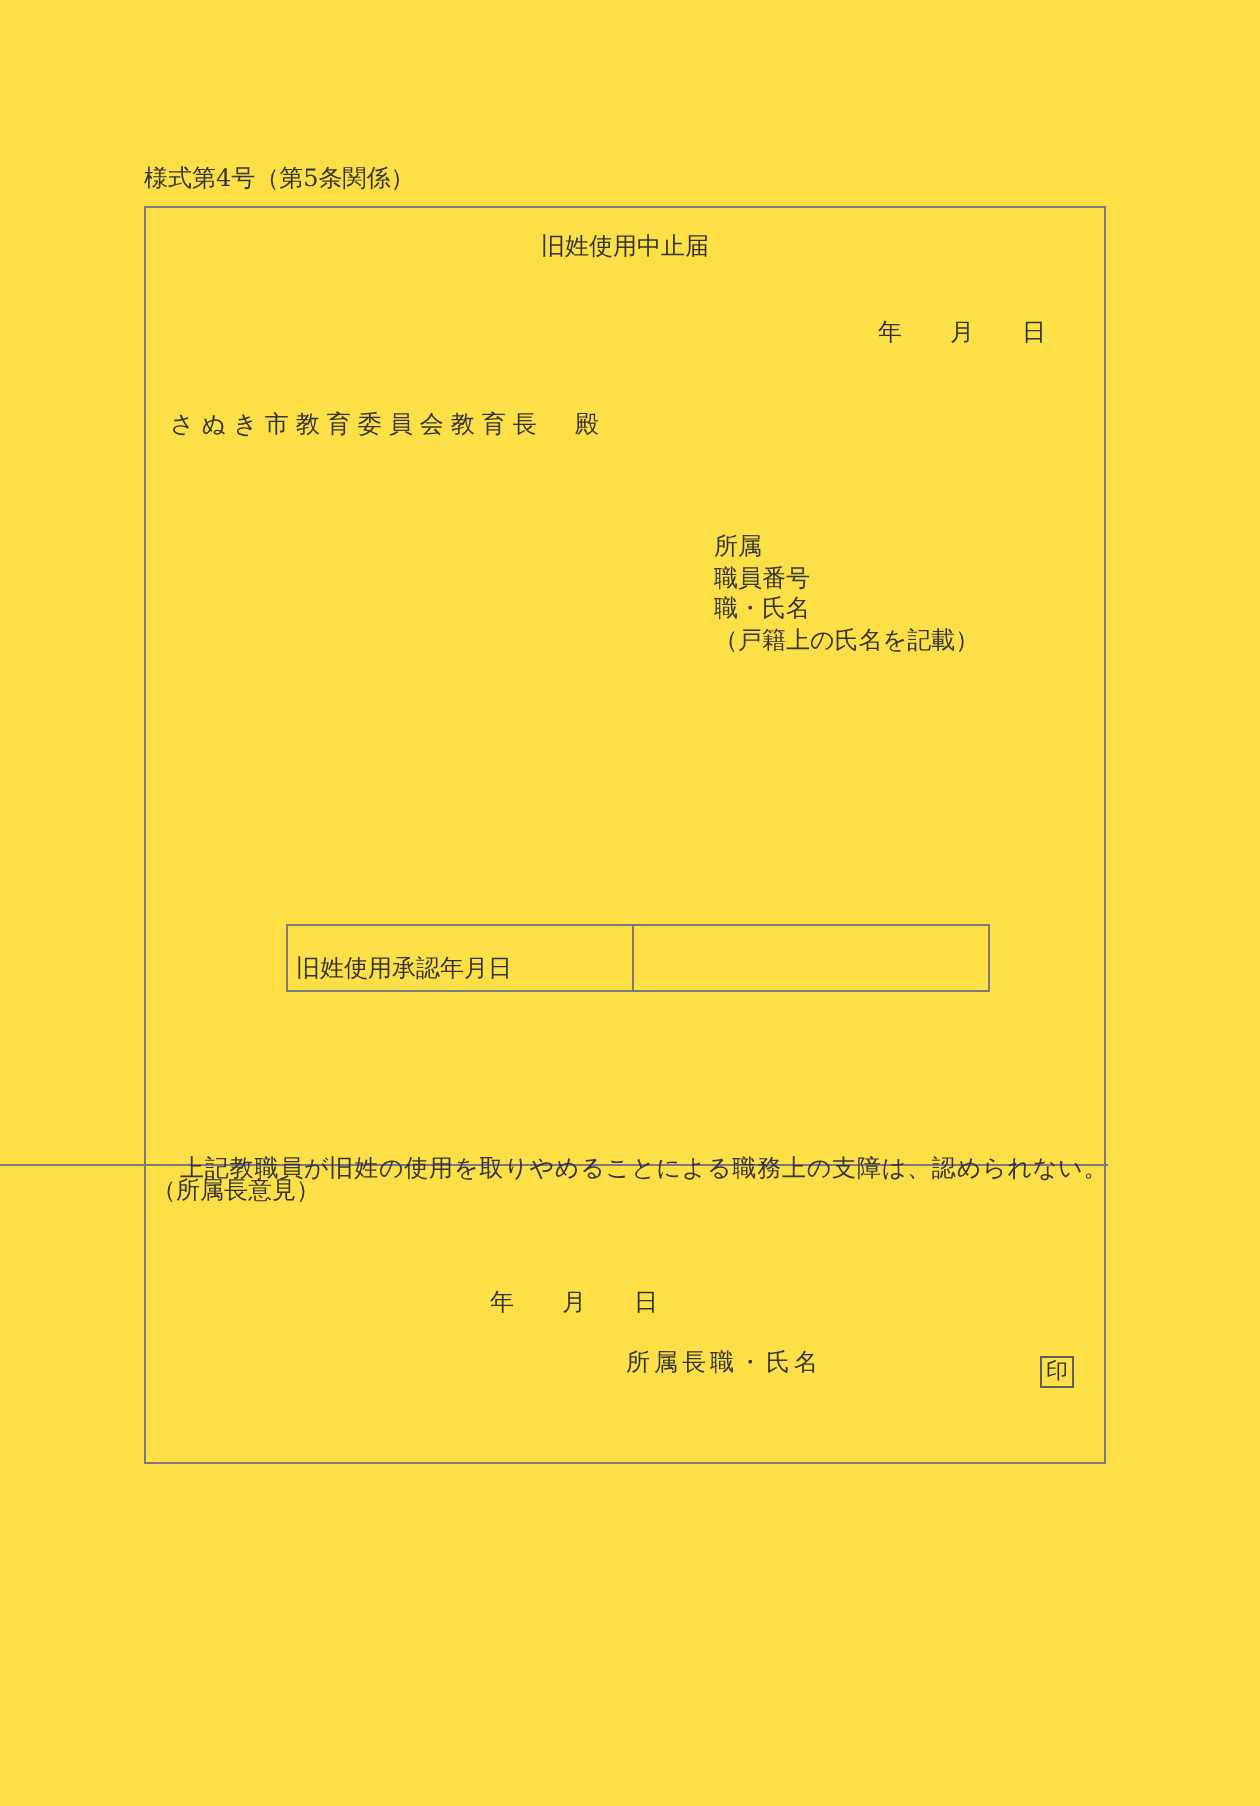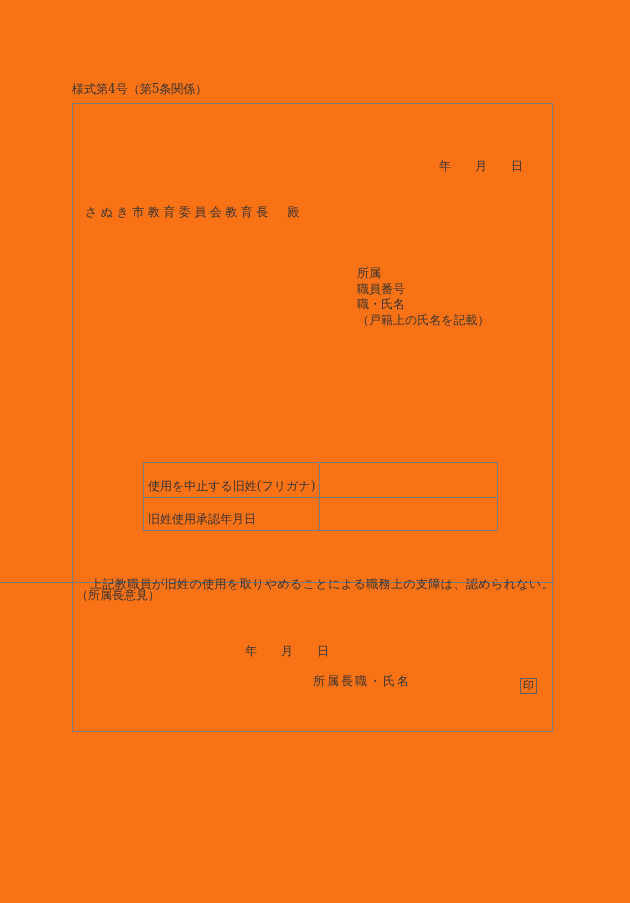--- a/index.html
+++ b/index.html
@@ -1,19 +1,19 @@
 <!DOCTYPE html>
 <html><head>
 <meta charset="utf-8">
 <style>
   html, body { margin:0; padding:0; }
   body { width:630px; height:903px; }
   .page {
     position:relative; width:630px; height:903px;
-    background:#f97316; color:#333333;
+    background:#fde047; color:#333333;
     font-family:"DejaVu Serif","Liberation Serif",serif;
     font-size:12px; line-height:1.25;
     overflow:hidden;
   }
   .abs { position:absolute; white-space:nowrap; }
   .form-number { left:72px; top:82px; }
   .form-box {
     left:72px; top:103px; width:479px; height:627px;
     border:1px solid #7b7b7b; background:transparent;
   }
@@ -41,41 +41,38 @@
 </style>
 </head>
 <body>
 
 <div class="page">
 
   <div class="abs form-number">様式第4号（第5条関係）</div>
 
   <div class="abs form-box"></div>
 
+  <div class="abs form-title">旧姓使用中止届</div>
 
   <div class="abs date-top">年　　月　　日</div>
 
   <div class="abs applicant-block">
     <div>所属</div>
     <div>職員番号</div>
     <div>職・氏名</div>
     <div>（戸籍上の氏名を記載）</div>
   </div>
 
   <div class="abs addressee">さぬき市教育委員会教育長　殿</div>
 
   <div class="abs body-par">
   </div>
 
   <table class="abs fill-table">
     <tbody>
-        <tr class="row-a">
-      <td class="label-col">使用を中止する旧姓(フリガナ)</td>
-      <td class="value-col"></td>
-    </tr>
     <tr class="row-b">
       <td class="label-col">旧姓使用承認年月日</td>
       <td class="value-col"></td>
     </tr>
   </tbody>
     </table>
 
   <div class="abs section-divider"></div>
 
   <div class="abs opinion-heading">（所属長意見）</div>

